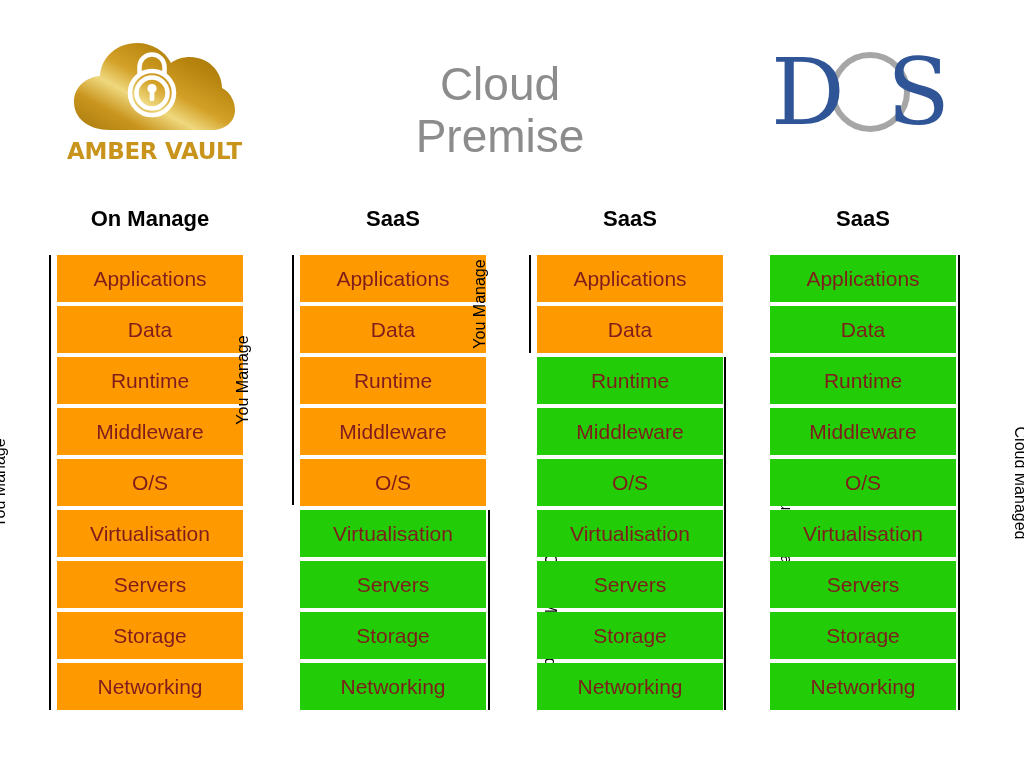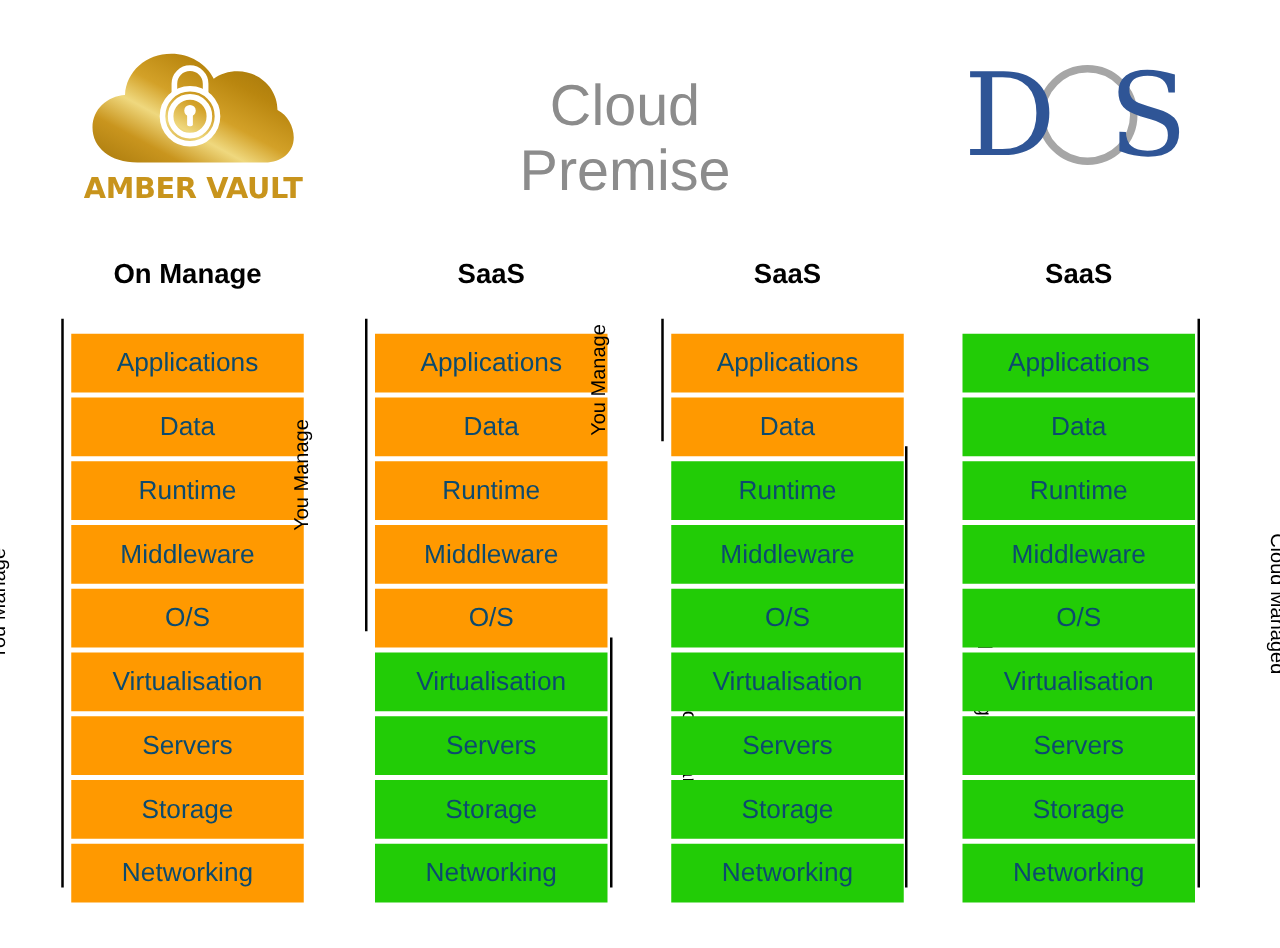--- a/index.html
+++ b/index.html
@@ -73,26 +73,25 @@
 
   
   .stack { position: absolute; top: 255px; width: 186px; height: 455px; }
   .layer-bar {
     position: absolute;
     left: 0;
     width: 186px;
     height: 47px;
     line-height: 47px;
     text-align: center;
-    color: #0c4a6e;
+    color: #7f1d1d;
     font-family: "Liberation Sans", sans-serif;
     font-size: 21px;
     white-space: nowrap;
     overflow: hidden;
-    margin-top: 12px;
   }
   .layer-bar.orange { background: #ff9900; }
   .layer-bar.green  { background: #22cc06; }
 
   
   .bracket { position: absolute; }
   .bracket .bline {
     position: absolute;
     left: 0; top: 0;
     width: 0;

